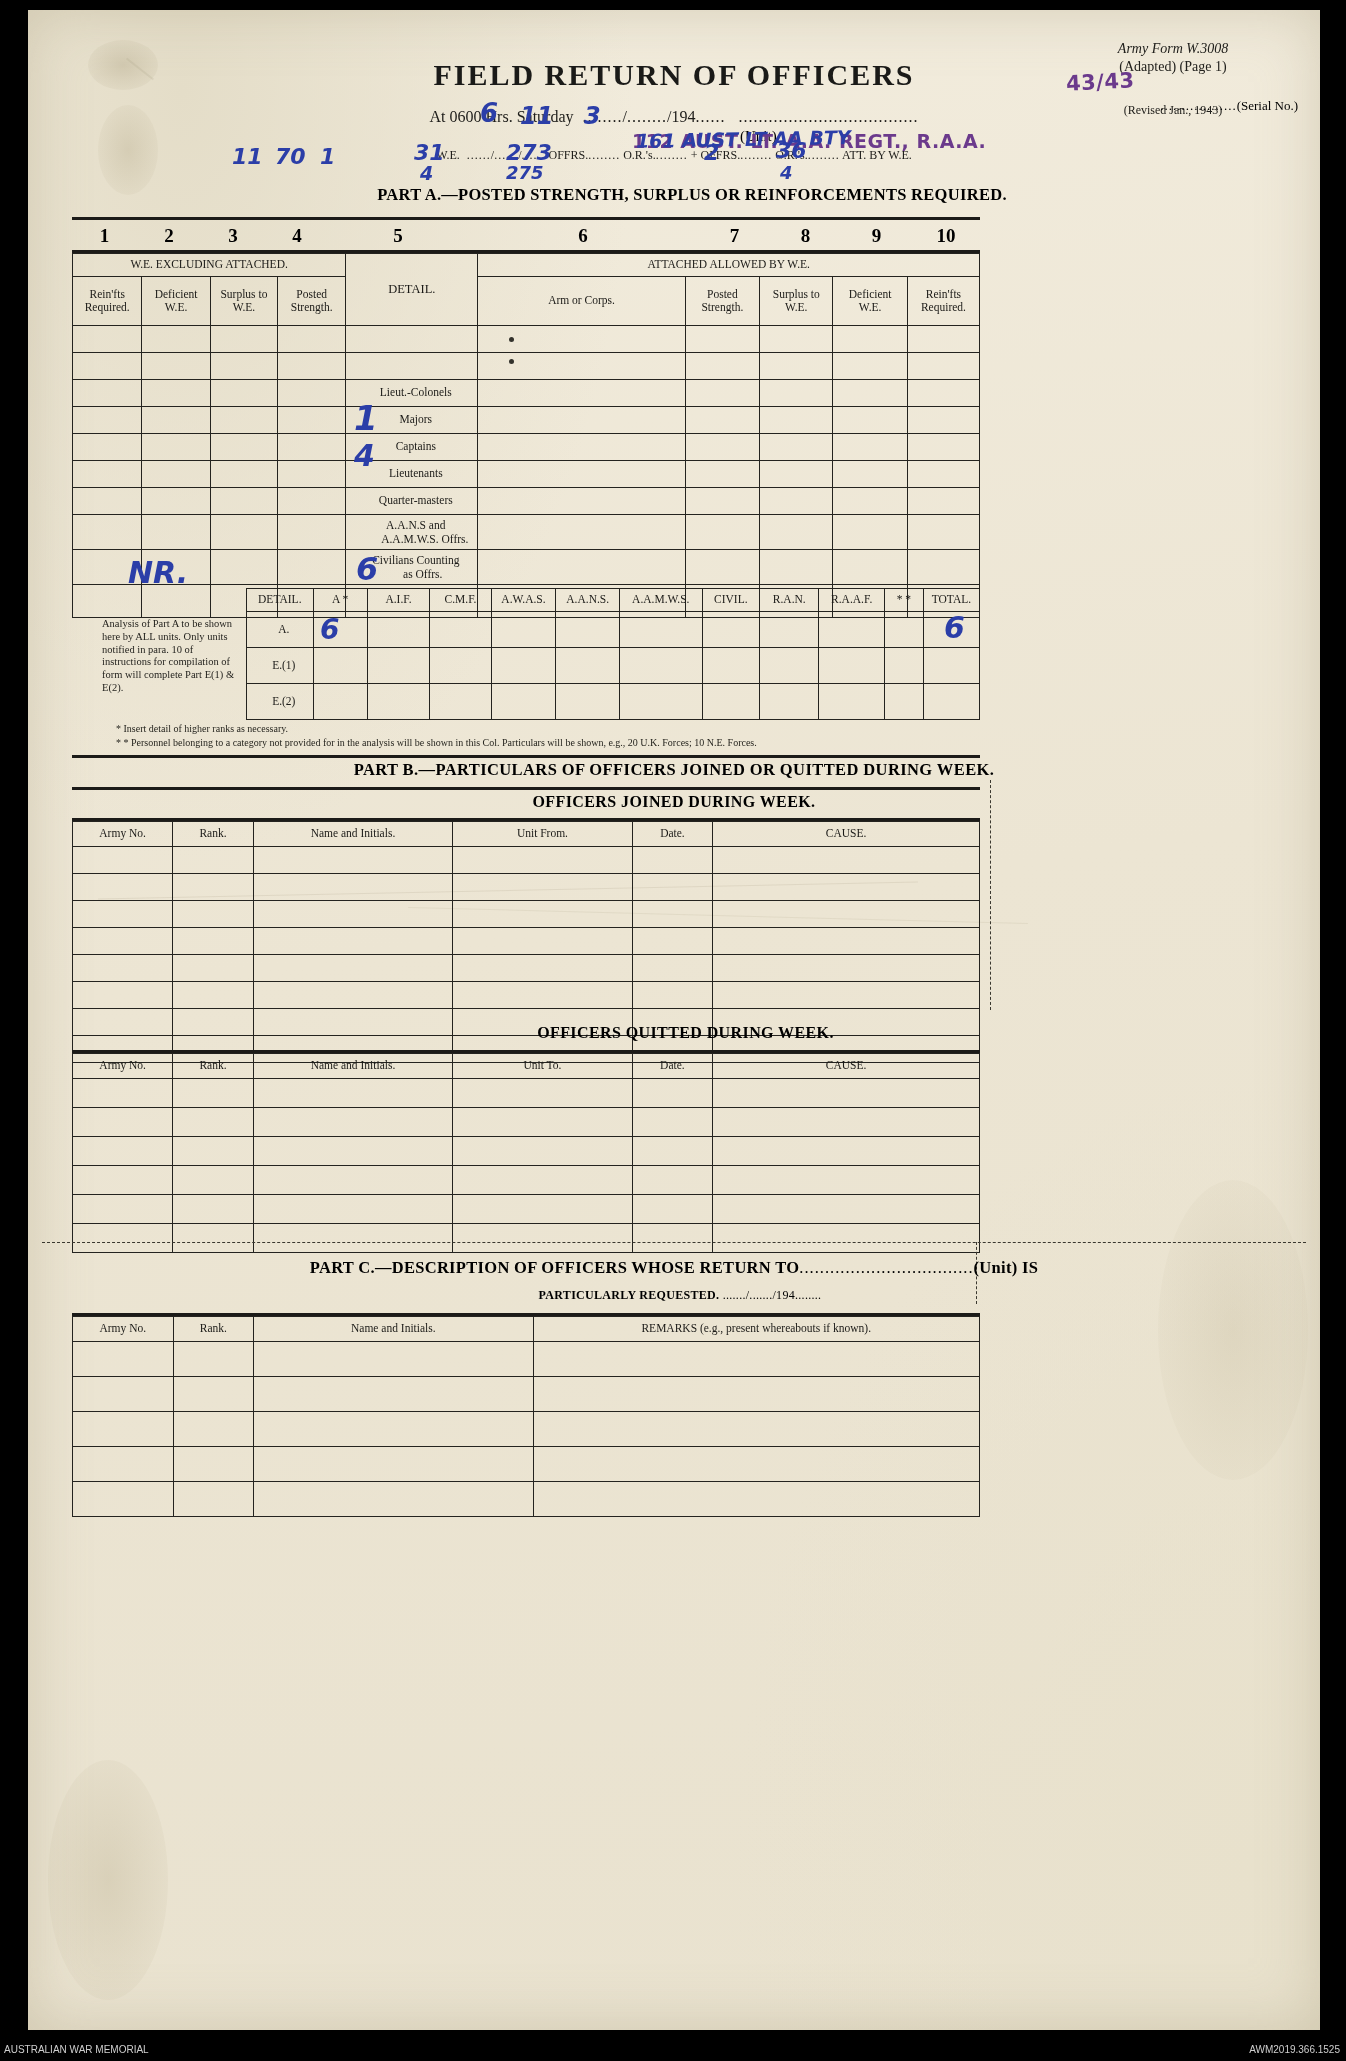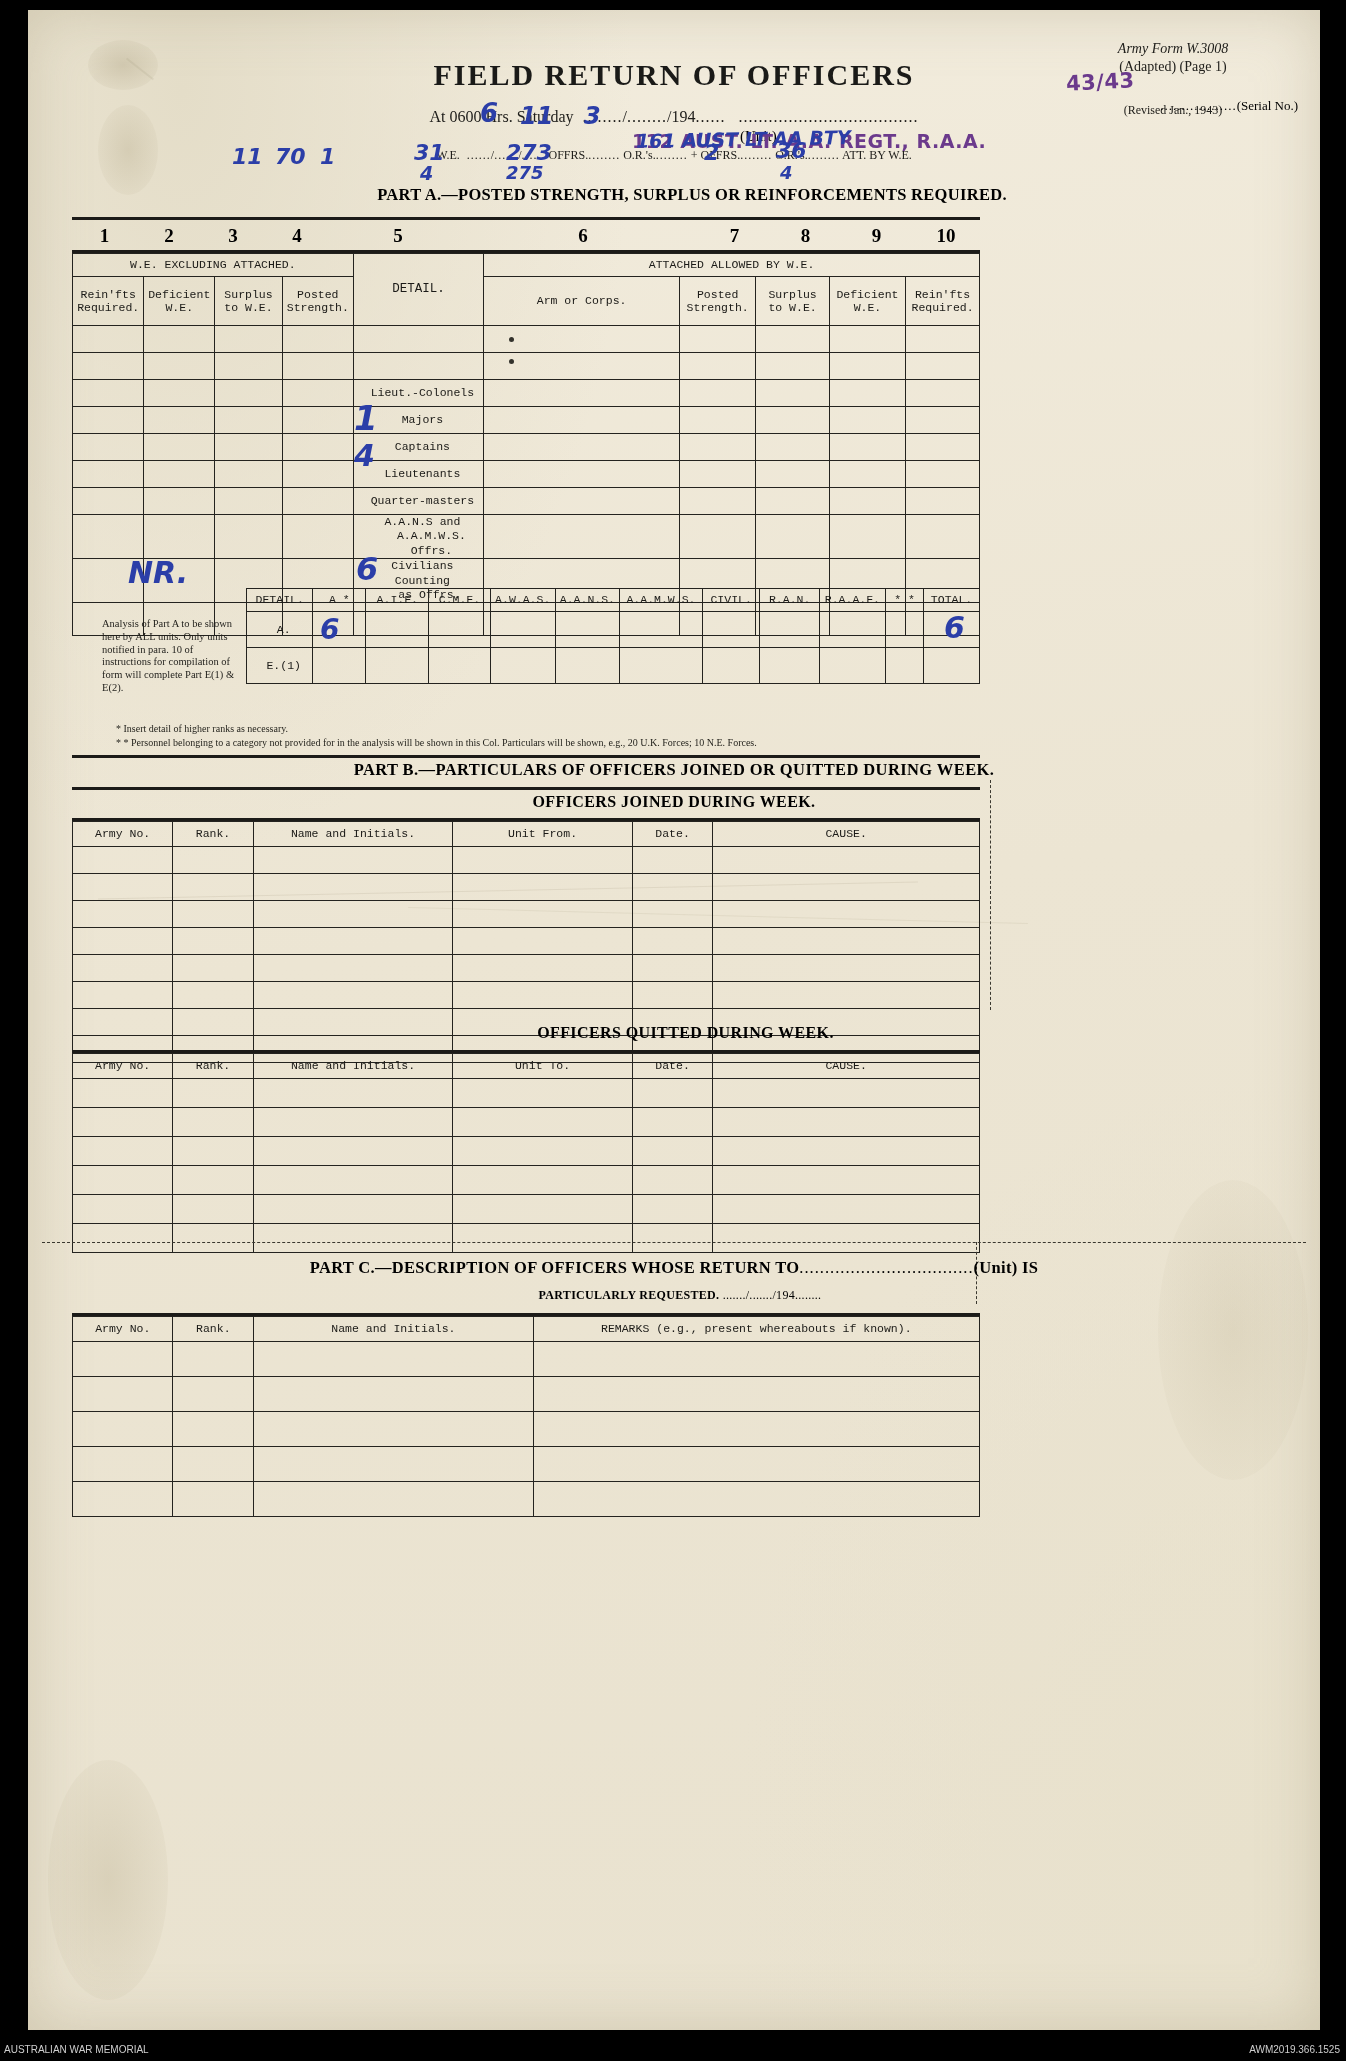--- a/index.html
+++ b/index.html
@@ -131,21 +131,21 @@
     font-family: "DejaVu Sans", sans-serif;
     font-weight: bold;
     white-space: nowrap;
     letter-spacing: .5px;
   }
 
   
   table.grid {
     position: absolute;
     border-collapse: collapse;
-    font-family: Liberation Mono, monospace;
+    font-family: Liberation Serif, serif;
     color: #1b1a17;
   }
   table.grid td, table.grid th {
     border: 1px solid #24231f;
     padding: 0;
     vertical-align: middle;
     text-align: center;
     font-weight: normal;
     font-size: 11.5px;
     line-height: 1.15;
@@ -473,20 +473,34 @@
         <td></td>
         <td></td>
         <td></td>
         <td></td>
         <td></td>
         <td></td>
         <td></td>
         <td></td>
         <td></td>
       </tr>
+      <tr>
+        <td class="detail-label" style="height:35px;">E.(2)</td>
+        <td></td>
+        <td></td>
+        <td></td>
+        <td></td>
+        <td></td>
+        <td></td>
+        <td></td>
+        <td></td>
+        <td></td>
+        <td></td>
+        <td></td>
+      </tr>
     </tbody>
       </table>
 
     <div class="hw" style="left:292px;top:603px;font-size:28px;">6</div>
     <div class="hw" style="left:916px;top:600px;font-size:30px;">6</div>
 
     <div class="note" style="left:88px;top:712px;">*  Insert detail of higher ranks as necessary.</div>
     <div class="note" style="left:88px;top:726px;">* *  Personnel belonging to a category not provided for in the analysis will be shown in this Col.   Particulars will be shown, e.g., 20 U.K. Forces; 10 N.E. Forces.</div>
 
     <div class="thickline" style="left:44px;top:745px;width:908px;height:3px;"></div>

